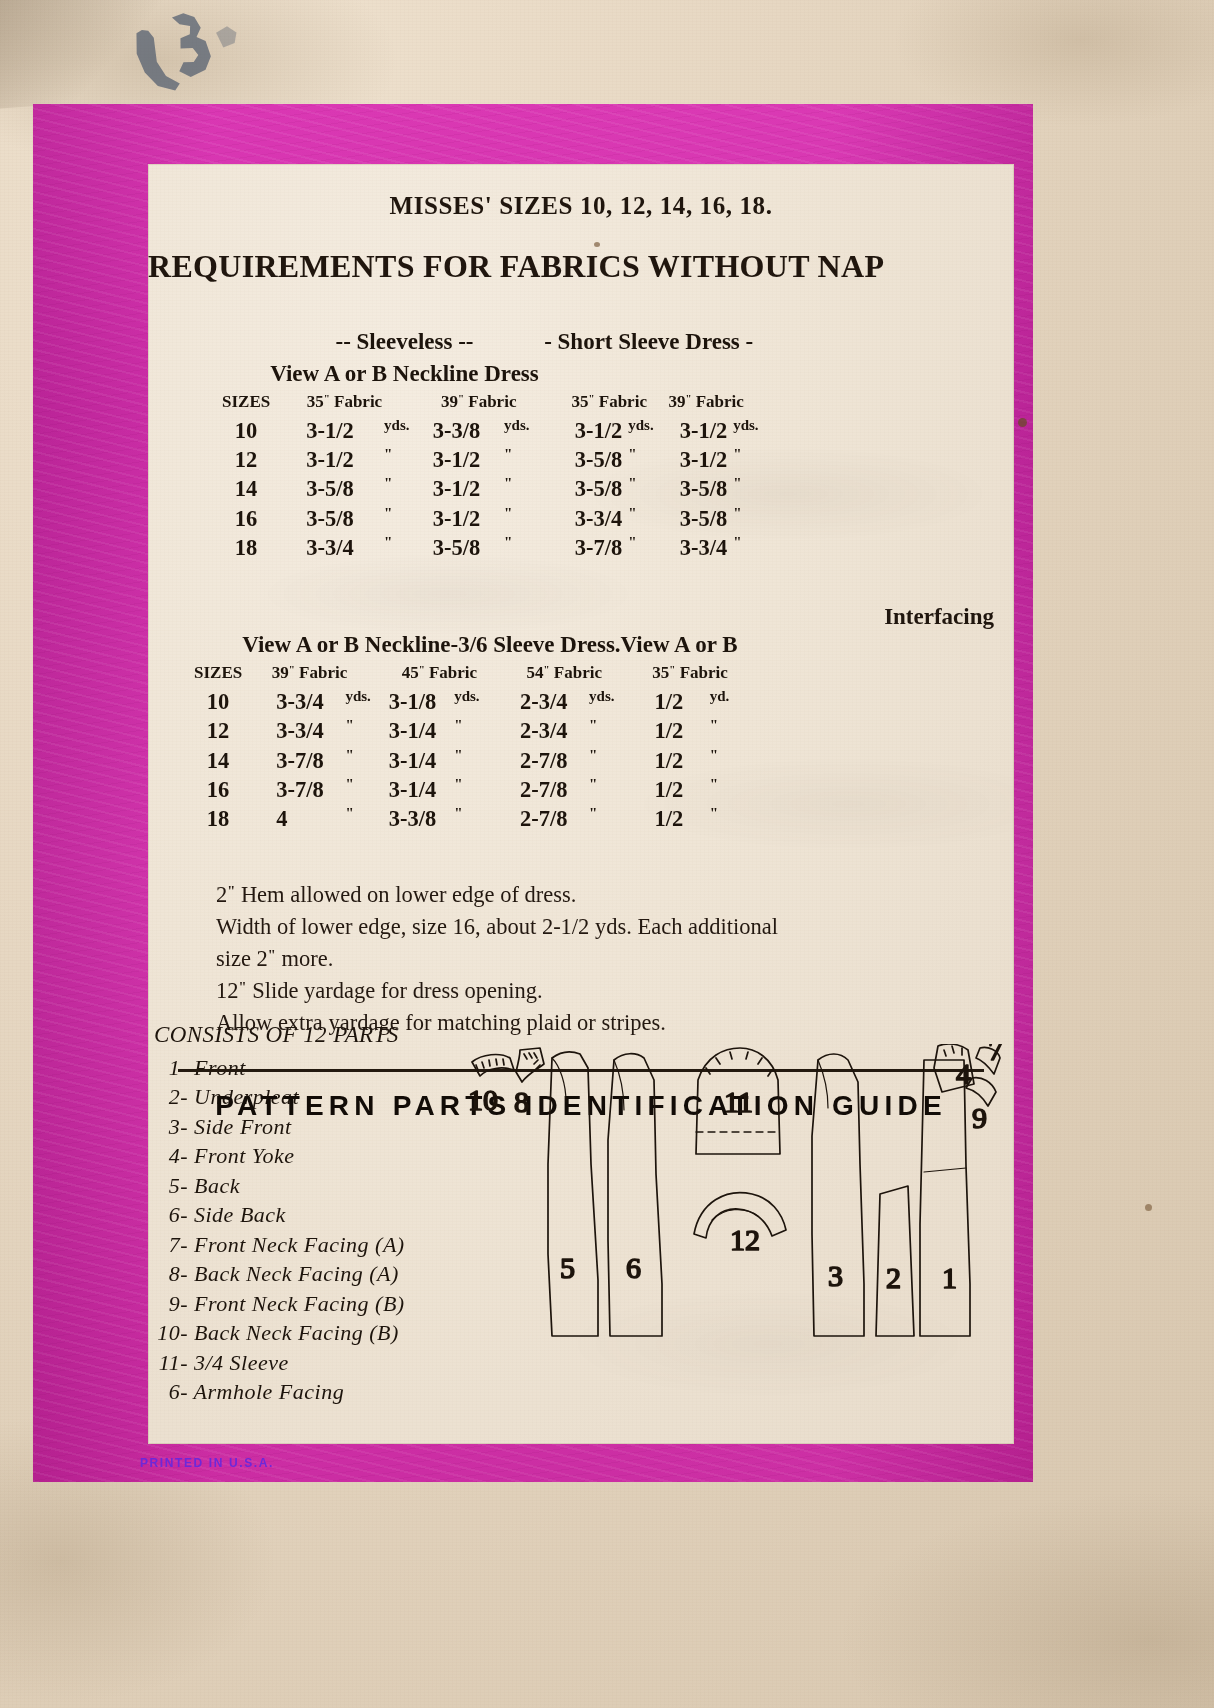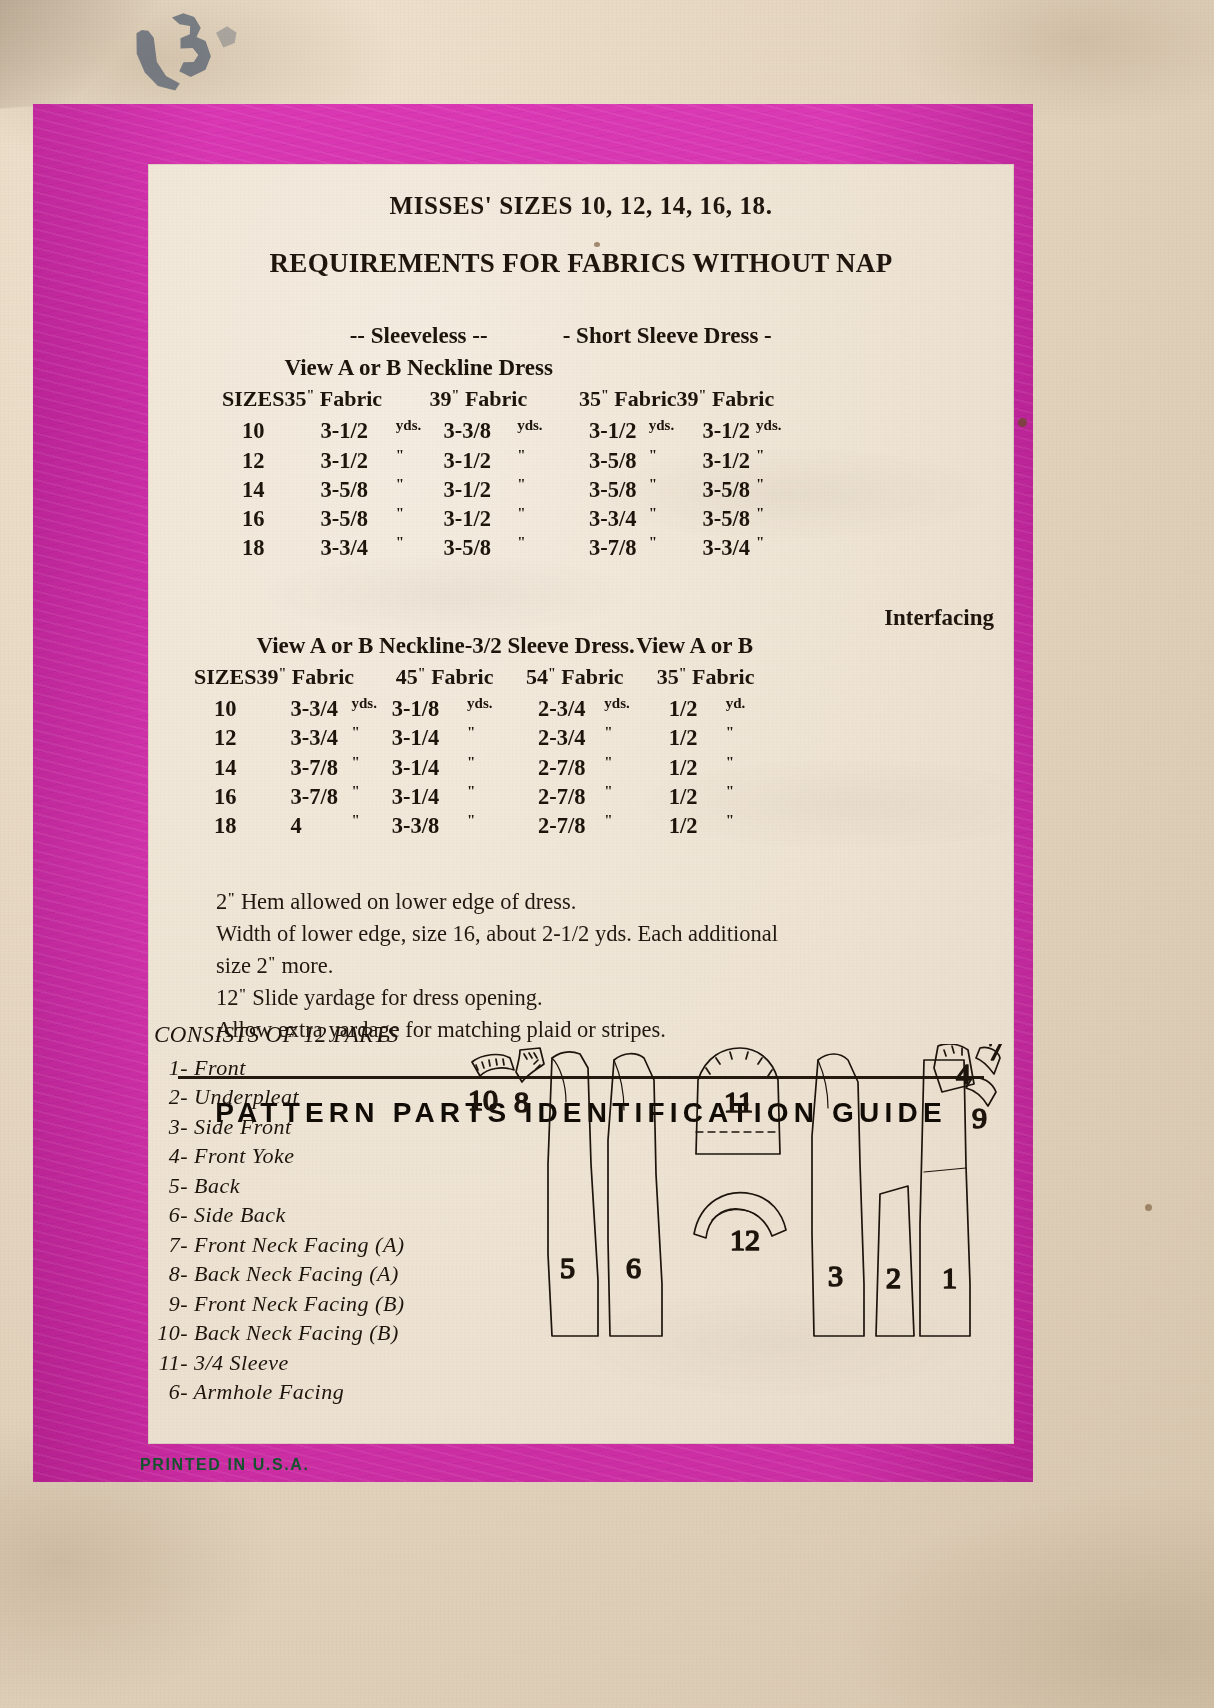--- a/index.html
+++ b/index.html
@@ -110,43 +110,43 @@
   
   .hdr-sizes {
     text-align: center;
     font-family: "Liberation Serif", serif;
     font-weight: bold;
     font-size: 25px;
     letter-spacing: .6px;
     margin-top: 28px;
   }
   .hdr-req {
-    text-align: center;
+    text-align: left;
     font-family: "Liberation Serif", serif;
     font-weight: bold;
-    font-size: 27px;
+    font-size: 32px;
     letter-spacing: .3px;
     margin-top: 28px;
   }
   .tbl-wrap { margin-top: 42px; }
   table.yard {
     border-collapse: collapse;
     font-family: "Liberation Serif", serif;
     font-size: 22.5px;
     font-weight: bold;
     color: #1d140c;
   }
   table.yard td, table.yard th {
     padding: 0;
     font-weight: bold;
     white-space: nowrap;
     line-height: 1.30;
   }
   .grp-title { font-size: 23px; font-weight: bold; text-align: center; padding-bottom: 2px !important; }
-  .col-head  { font-size: 22px; font-weight: bold; text-align: left; padding-bottom: 3px !important; }
+  .col-head  { font-size: 17px; font-weight: bold; text-align: center; padding-bottom: 3px !important; }
   .sz       { text-align: center; }
   .val      { text-align: left; }
   .unit     { font-size: 15px; vertical-align: 0.22em; padding-left: 6px !important; }
   sup.inch  { font-size: .64em; font-weight: bold; vertical-align: .42em; letter-spacing: 0; }
 
   .notes {
     font-family: "Liberation Serif", serif;
     font-size: 22.5px;
     line-height: 1.42;
     margin-top: 46px;
@@ -186,23 +186,23 @@
   }
   .parts-list { list-style: none; margin: 0; padding: 0; }
   .parts-list li { white-space: nowrap; letter-spacing: .5px; }
   .pl-num { display: inline-block; width: 34px; text-align: right; }
   .printed {
     position: absolute;
     left: 140px;
     top: 1456px;
     font-family: "Liberation Sans", sans-serif;
     font-weight: bold;
-    font-size: 16px;
+    font-size: 12px;
     letter-spacing: 1.6px;
-    color: #14532d;
+    color: #6d28d9;
     z-index: 6;
   }
   #pieces {
     position: absolute;
     left: 300px;
     top: 880px;
     width: 560px;
     height: 340px;
     z-index: 4;
   }
@@ -336,21 +336,21 @@
         </tbody>
           </table>
       </div>
 
       <div class="tbl-wrap" style="margin-top:42px;">
         <div style="text-align:right; padding-right:20px; font-family:'Liberation Serif',serif; font-weight:bold; font-size:23px;">Interfacing</div>
         <table class="yard" style="margin-left:46px;">
           <tbody>
               <tr>
             <td></td>
-            <td colspan="6" class="grp-title">View A or B Neckline-3/2 Sleeve Dress.</td>
+            <td colspan="6" class="grp-title">View A or B Neckline-3/6 Sleeve Dress.</td>
             <td colspan="2" class="grp-title">View A or B</td>
           </tr>
           <tr>
             <td class="col-head">SIZES</td>
             <td colspan="2" class="col-head">
               <span>39</span><sup class="inch">"</sup><span> Fabric</span>
             </td>
             <td colspan="2" class="col-head" style="padding-left:16px !important;">
               <span>45</span><sup class="inch">"</sup><span> Fabric</span>
             </td>

